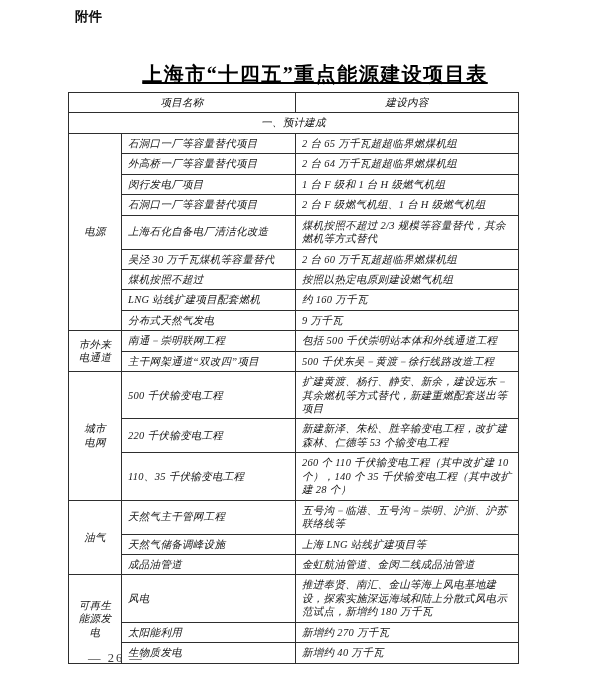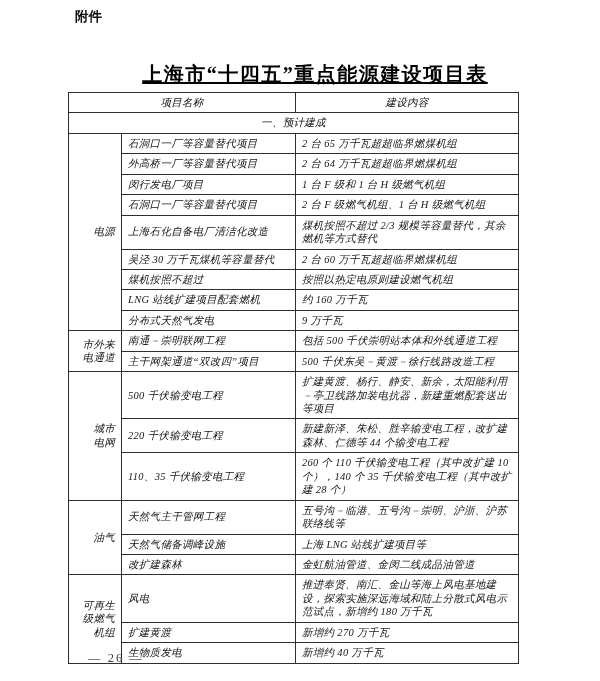--- a/index.html
+++ b/index.html
@@ -46,21 +46,21 @@
   .col-content { width: 223px; }
   th.head-cell {
     text-align: center; font-weight: bold;
     letter-spacing: 4px; padding: 5px 4px; color: #111;
   }
   td.section-cell {
     text-align: center; font-weight: bold;
     letter-spacing: 2px; padding: 4px 4px; color: #111; margin-top: 18px;
   }
   td.group-cell {
-    text-align: right;
+    text-align: center;
     white-space: pre-line;
     letter-spacing: 2px;
     padding: 2px 2px;
   }
   td.name-cell { padding-left: 8px; }
   td.content-cell { padding-left: 7px; margin-top: 32px; }
   .page-number {
     position: absolute; left: 88px; top: 651px;
     font-size: 12.5px; letter-spacing: 2px; color: #3a3a3a;
   }
@@ -134,53 +134,53 @@
       </tr>
       <tr>
         <td class="name-cell">主干网架通道“双改四”项目</td>
         <td class="content-cell">500 千伏东吴－黄渡－徐行线路改造工程</td>
       </tr>
 
       <tr>
         <td class="group-cell" rowspan="3">城市
 电网</td>
         <td class="name-cell">500 千伏输变电工程</td>
-        <td class="content-cell">扩建黄渡、杨行、静安、新余，太阳能利用－亭卫线路加装电抗器，新建重燃配套送出等项目</td>
+        <td class="content-cell">扩建黄渡、杨行、静安、新余，建设远东－其余燃机等方式替代，新建重燃配套送出等项目</td>
       </tr>
       <tr>
         <td class="name-cell">220 千伏输变电工程</td>
-        <td class="content-cell">新建新泽、朱松、胜辛输变电工程，改扩建森林、仁德等 44 个输变电工程</td>
+        <td class="content-cell">新建新泽、朱松、胜辛输变电工程，改扩建森林、仁德等 53 个输变电工程</td>
       </tr>
       <tr>
         <td class="name-cell">110、35 千伏输变电工程</td>
         <td class="content-cell">260 个 110 千伏输变电工程（其中改扩建 10 个），140 个 35 千伏输变电工程（其中改扩建 28 个）</td>
       </tr>
 
       <tr>
         <td class="group-cell" rowspan="3">油气</td>
         <td class="name-cell">天然气主干管网工程</td>
         <td class="content-cell">五号沟－临港、五号沟－崇明、沪浙、沪苏联络线等</td>
       </tr>
       <tr>
         <td class="name-cell">天然气储备调峰设施</td>
         <td class="content-cell">上海 LNG 站线扩建项目等</td>
       </tr>
       <tr>
-        <td class="name-cell">改扩建森林</td>
+        <td class="name-cell">成品油管道</td>
         <td class="content-cell">金虹航油管道、金闵二线成品油管道</td>
       </tr>
 
       <tr>
         <td class="group-cell" rowspan="3">可再生
-级燃气机组</td>
+能源发电</td>
         <td class="name-cell">风电</td>
         <td class="content-cell">推进奉贤、南汇、金山等海上风电基地建设，探索实施深远海域和陆上分散式风电示范试点，新增约 180 万千瓦</td>
       </tr>
       <tr>
-        <td class="name-cell">扩建黄渡</td>
+        <td class="name-cell">太阳能利用</td>
         <td class="content-cell">新增约 270 万千瓦</td>
       </tr>
       <tr>
         <td class="name-cell">生物质发电</td>
         <td class="content-cell">新增约 40 万千瓦</td>
       </tr>
     </tbody>
   </table>
 </div>
 

